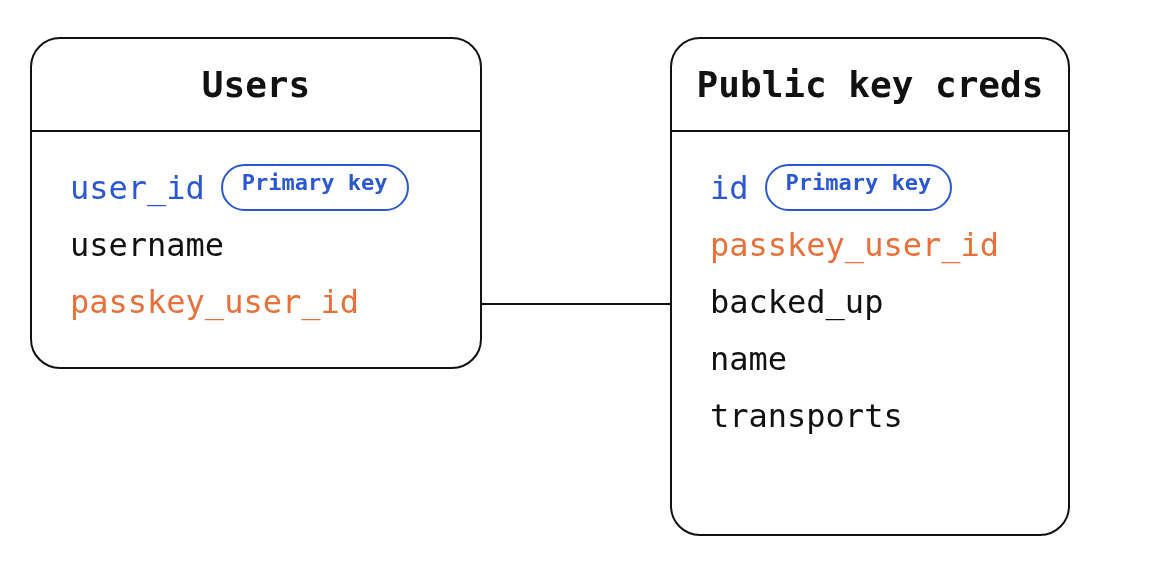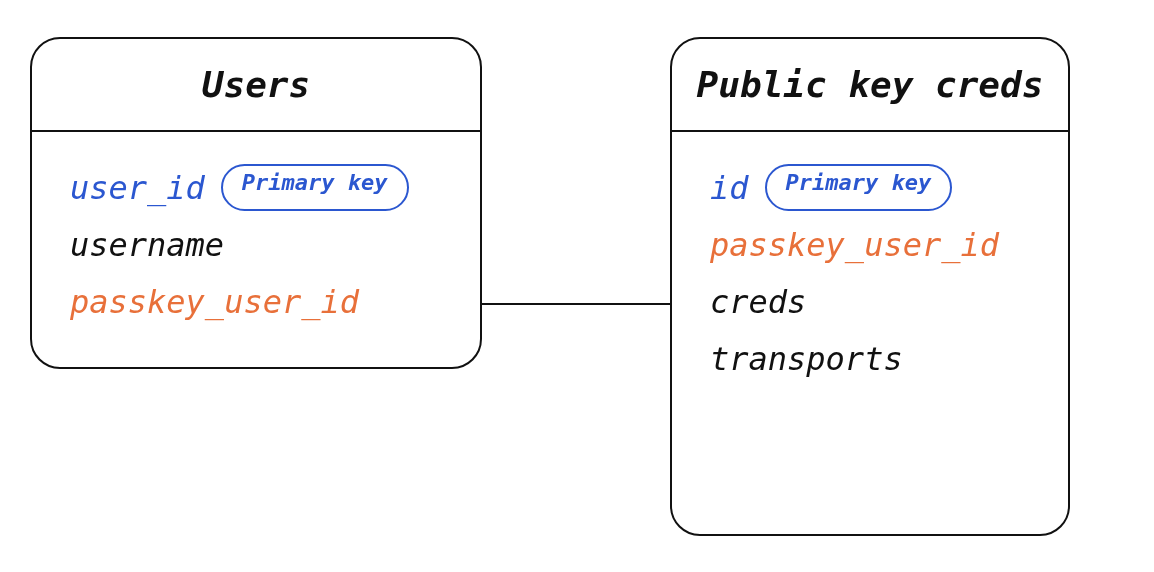--- a/index.html
+++ b/index.html
@@ -1,21 +1,21 @@
 <!DOCTYPE html>
 <html style="--blue: #2b57d0; --orange: #e8703a; --ink: #111111; --bg: #ffffff;"><head>
 <meta charset="utf-8">
 <style>
   :root {
     --blue: #2b57d0;
     --orange: #e8703a;
     --ink: #111111;
     --bg: #ffffff;
   }
-  * { box-sizing: border-box; font-style: italic; }
+  * { box-sizing: border-box; }
   html, body { margin: 0; padding: 0; background: var(--bg); }
   .canvas {
     position: relative;
     width: 1154px;
     height: 572px;
     background: var(--bg);
     font-family: "DejaVu Sans Mono", "Liberation Mono", monospace;
     overflow: hidden;
   }
   .entity {
@@ -105,21 +105,24 @@
     </div>
     <div class="entity-body">
       <div class="field-row">
         <span class="field-name field-blue">id</span>
         <span class="badge">Primary key</span>
       </div>
       <div class="field-row">
         <span class="field-name field-orange">passkey_user_id</span>
       </div>
       <div class="field-row">
-        <span class="field-name">creds</span>
+        <span class="field-name">backed_up</span>
+      </div>
+      <div class="field-row">
+        <span class="field-name">name</span>
       </div>
       <div class="field-row">
         <span class="field-name">transports</span>
       </div>
     </div>
   </div>
 
 </div>
 
 </body></html>

